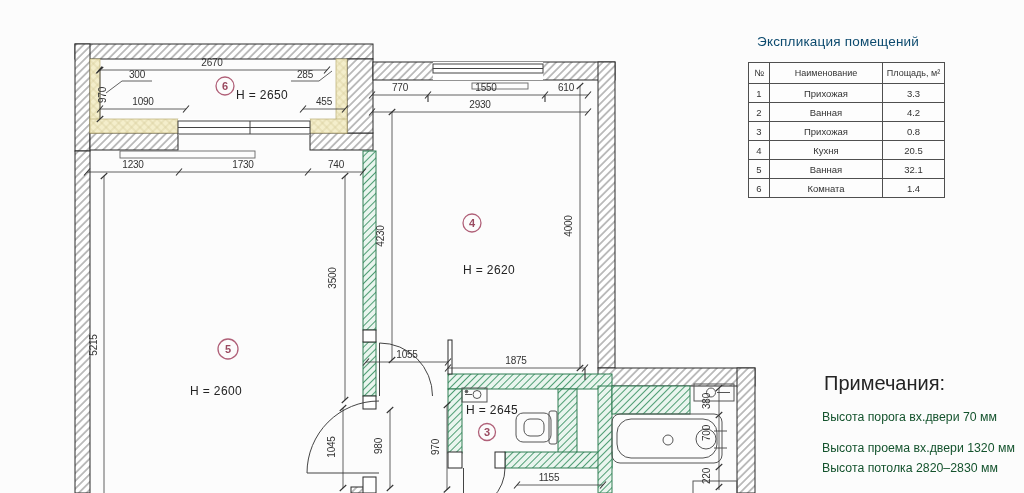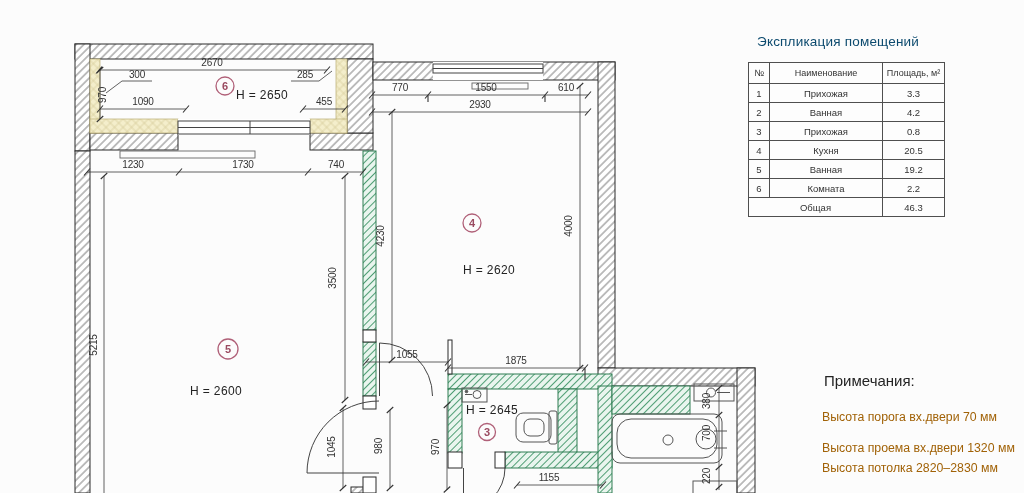--- a/index.html
+++ b/index.html
@@ -14,22 +14,22 @@
   .rn{font-size:11px;fill:#9a4a60;font-weight:bold}
   .side-title{position:absolute;left:757px;top:34px;font-size:13.5px;color:#0c4a6e;letter-spacing:0.2px}
   table.expl{position:absolute;left:748px;top:62px;border-collapse:collapse;background:#fdfdfd}
   table.expl th,table.expl td{
     border:1px solid #4f4f4f;font-size:9.5px;color:#333;text-align:center;
     padding:1px 2px;font-weight:normal;
   }
   table.expl th{height:18px;font-size:9px}
   table.expl td{height:16px}
   .col-num{width:16px}.col-name{width:108px}.col-area{width:57px}
-  .notes-title{position:absolute;left:824px;top:372px;font-size:15px;color:#242424}
-  .note{position:absolute;left:822px;font-size:12.3px;color:#a16207;white-space:nowrap}
+  .notes-title{position:absolute;left:824px;top:372px;font-size:20px;color:#242424}
+  .note{position:absolute;left:822px;font-size:12.3px;color:#14532d;white-space:nowrap}
   .note-1{top:410px}.note-2{top:441px}.note-3{top:461px}
 </style>
 </head>
 <body>
 
 <div class="plan">
 <svg width="765" height="493" viewBox="0 0 765 493">
   <defs>
     <pattern id="hG" width="5.5" height="5.5" patternUnits="userSpaceOnUse" patternTransform="rotate(45)">
       <rect width="5.5" height="5.5" fill="#ffffff"></rect>
@@ -240,30 +240,26 @@
     <td>0.8</td>
   </tr>
   <tr>
     <td>4</td>
     <td>Кухня</td>
     <td>20.5</td>
   </tr>
   <tr>
     <td>5</td>
     <td>Ванная</td>
-    <td>19.2</td>
+    <td>32.1</td>
   </tr>
   <tr>
     <td>6</td>
     <td>Комната</td>
-    <td>2.2</td>
-  </tr>
-  <tr>
-    <td colspan="2">Общая</td>
-    <td>46.3</td>
+    <td>1.4</td>
   </tr>
 </tbody>
   </table>
 
 <div class="notes-title">Примечания:</div>
 <div class="note note-1">Высота порога вх.двери 70 мм</div>
 <div class="note note-2">Высота проема вх.двери 1320 мм</div>
 <div class="note note-3">Высота потолка 2820–2830 мм</div>
 
 </body></html>

